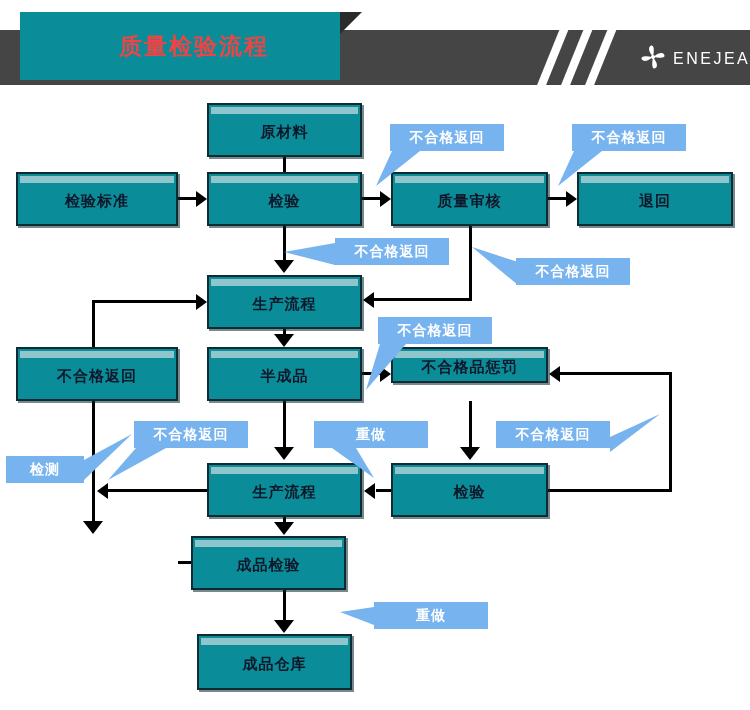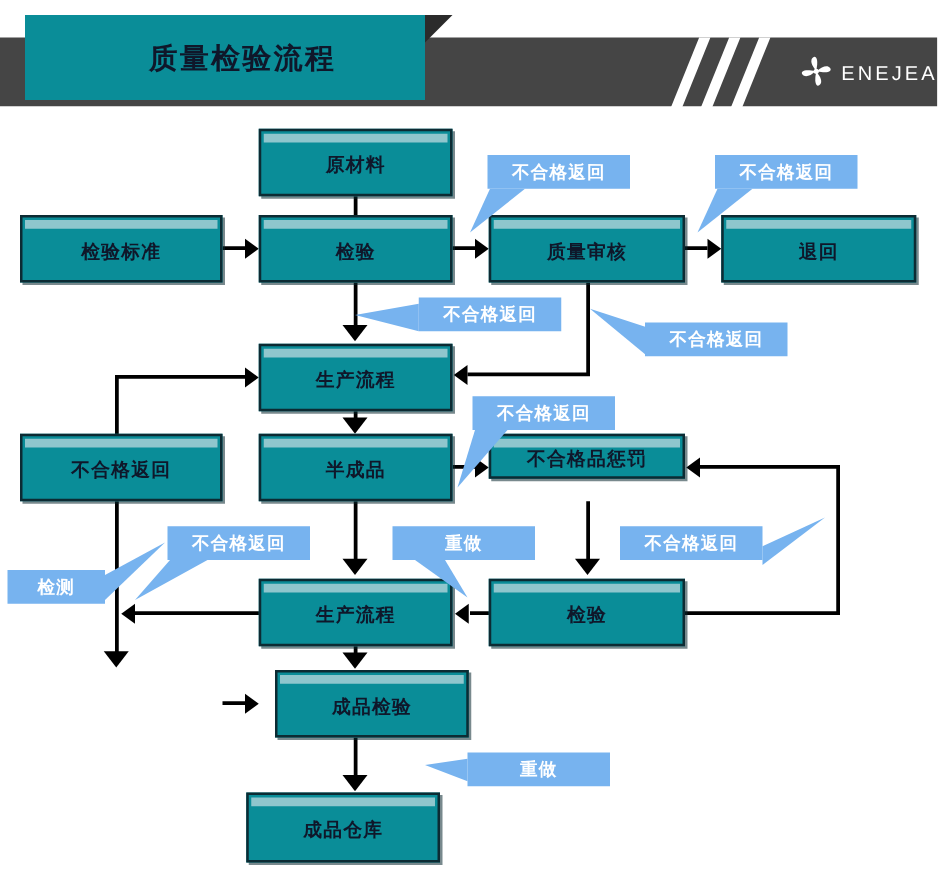--- a/index.html
+++ b/index.html
@@ -6,21 +6,21 @@
   body{font-family:"Liberation Sans","DejaVu Sans",sans-serif;}
   #page{position:relative;width:750px;height:710px;background:#ffffff;overflow:hidden;}
 
   
   .hdr-darkbar{position:absolute;left:0;top:30px;width:750px;height:55px;background:#454545;}
   .hdr-banner{position:absolute;left:20px;top:12px;width:320px;height:68px;background:#0a8d98;}
   .hdr-fold{position:absolute;left:340px;top:12px;width:0;height:0;
             border-left:22px solid #2b2b2b;border-bottom:22px solid transparent;}
   .hdr-title{position:absolute;left:20px;top:12px;width:348px;height:68px;
              display:flex;align-items:center;justify-content:center;
-             color:#0f172a;font-size:23px;font-weight:bold;letter-spacing:2px;}
+             color:#ef4444;font-size:23px;font-weight:bold;letter-spacing:2px;}
   .slash{position:absolute;background:#ffffff;width:9px;height:56px;top:30px;
          transform:skewX(-22deg);}
   .sl1{left:548px;} .sl2{left:572px;} .sl3{left:596px;}
   .brand{position:absolute;left:640px;top:44px;display:flex;align-items:center;gap:7px;}
   .brand-name{color:#ffffff;font-size:16px;letter-spacing:2.5px;font-family:"Liberation Sans",sans-serif;}
 
   
   .box{position:absolute;box-sizing:border-box;background:#0a8d98;
        border:2px solid #0c2b33;
        box-shadow:2px 2px 0 0 rgba(10,40,48,.55);}
@@ -168,21 +168,21 @@
     <div class="lbl">不合格品惩罚</div>
   </div>
   <div class="box" style="left:207px;top:463px;width:155px;height:54px;">
     <div class="cap"></div>
     <div class="lbl">生产流程</div>
   </div>
   <div class="box" style="left:391px;top:463px;width:157px;height:54px;">
     <div class="cap"></div>
     <div class="lbl">检验</div>
   </div>
-  <div class="box" style="left:220px;top:536px;width:155px;height:54px;">
+  <div class="box" style="left:191px;top:536px;width:155px;height:54px;">
     <div class="cap"></div>
     <div class="lbl">成品检验</div>
   </div>
   <div class="box" style="left:197px;top:634px;width:155px;height:56px;">
     <div class="cap"></div>
     <div class="lbl">成品仓库</div>
   </div>
 
   <svg class="tailsvg" style="left:0;top:0;width:750px;height:710px;">
     <polygon points="392,151 420,151 376,186" fill="#77b3ef"></polygon>

